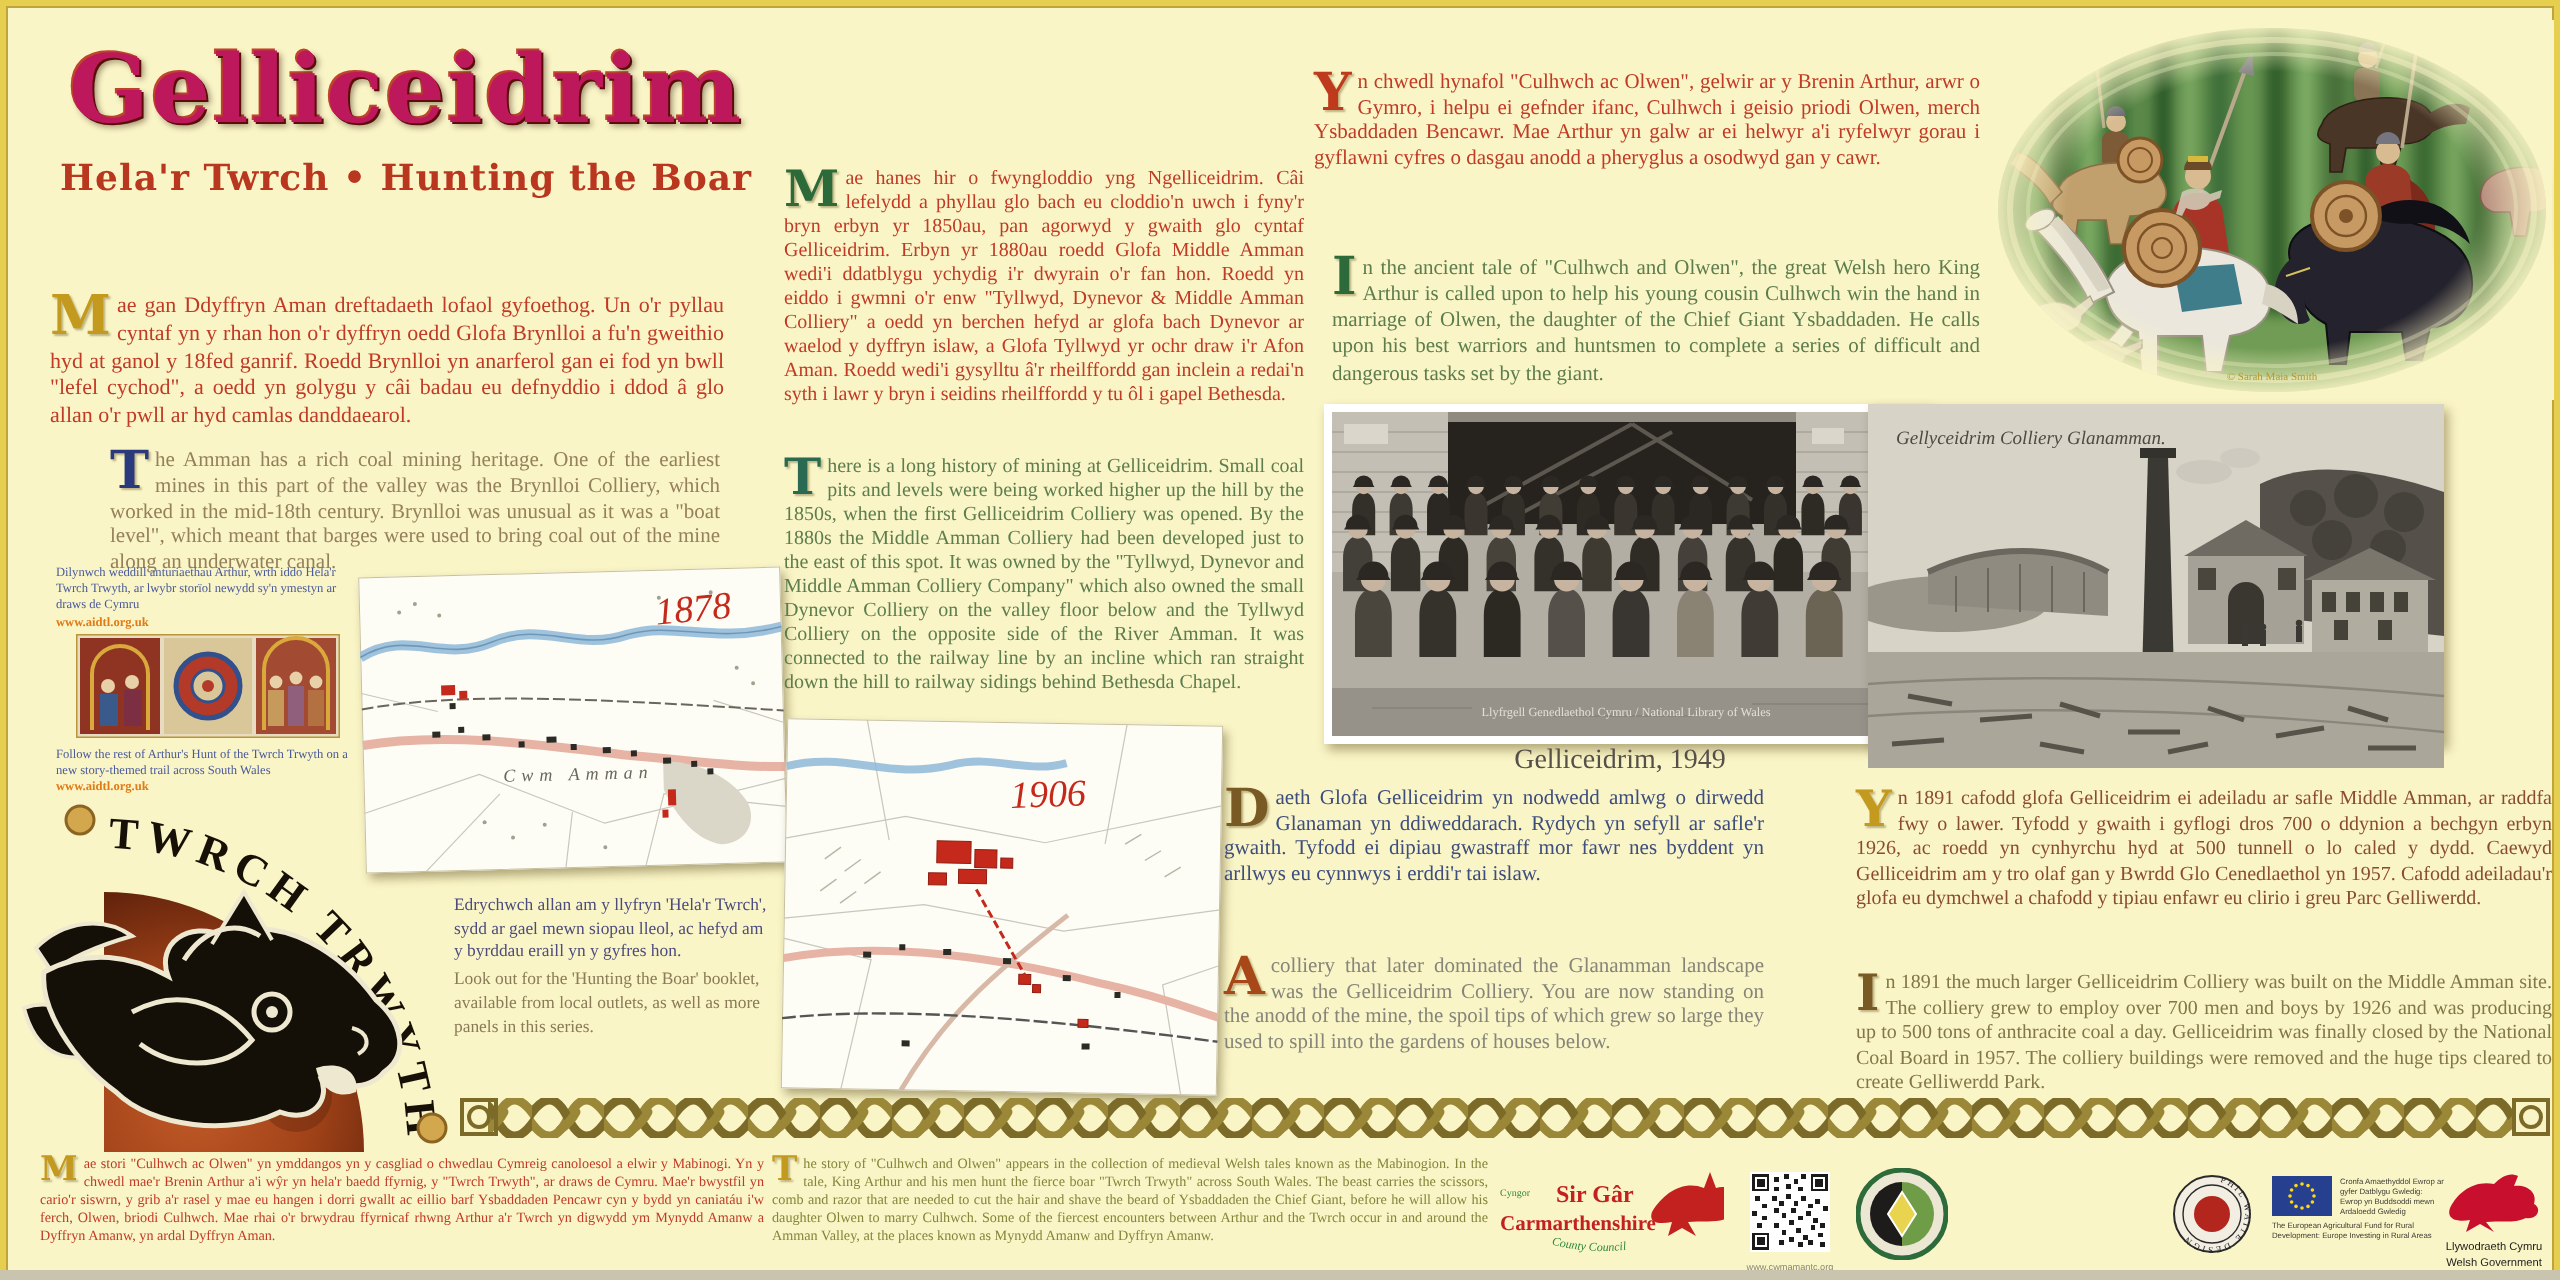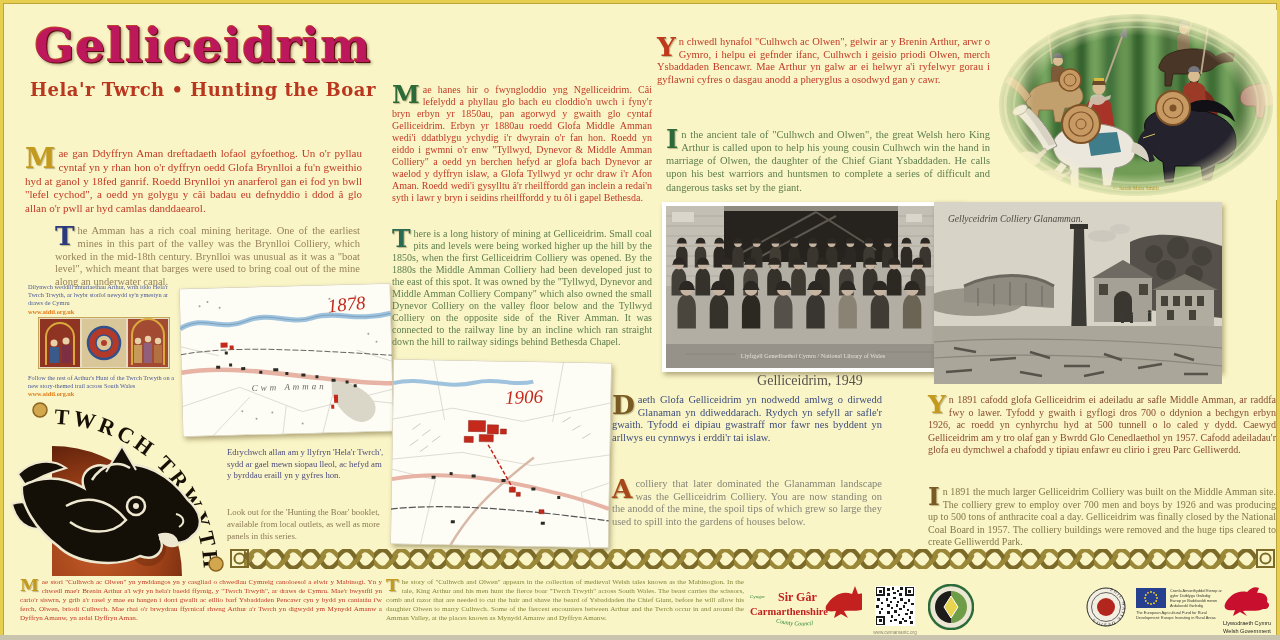--- a/index.html
+++ b/index.html
@@ -220,21 +220,21 @@
       <circle cx="128" cy="118" r="3" fill="#efe8d0"></circle>
       <path d="M58,118 C80,106 102,112 118,132 C104,148 78,146 62,134" fill="none" stroke="#efe8d0" stroke-width="2.5"></path>
       <path d="M150,146 c12,-4 22,2 20,12 c-10,4 -18,-2 -20,-12 Z" fill="#efe8d0"></path>
       <path d="M168,126 c8,2 10,9 3,13" stroke="#efe8d0" stroke-width="2" fill="none"></path>
       <path d="M84,92 c10,-16 26,-20 38,-12" stroke="#efe8d0" stroke-width="2.5" fill="none"></path>
     </g>
   </svg>
 
   <div class="smallblock" style="left:227px;top:447px;width:160px;font-size:8.7px;line-height:1.35">
     <div class="c-slate">Edrychwch allan am y llyfryn 'Hela'r Twrch', sydd ar gael mewn siopau lleol, ac hefyd am y byrddau eraill yn y gyfres hon.</div>
-    <div class="c-brownish" style="margin-top:25px">Look out for the 'Hunting the Boar' booklet, available from local outlets, as well as more panels in this series.</div>
+    <div class="c-brownish" style="margin-top:2px">Look out for the 'Hunting the Boar' booklet, available from local outlets, as well as more panels in this series.</div>
   </div>
 
   <div class="para c-red" style="left:657px;top:36px;width:333px;font-size:10.5px;line-height:1.2">
     <span class="cap d-red">Y</span><span>n chwedl hynafol "Culhwch ac Olwen", gelwir ar y Brenin Arthur, arwr o Gymro, i helpu ei gefnder ifanc, Culhwch i geisio priodi Olwen, merch Ysbaddaden Bencawr. Mae Arthur yn galw ar ei helwyr a'i ryfelwyr gorau i gyflawni cyfres o dasgau anodd a pheryglus a osodwyd gan y cawr.</span>
   </div>
   <div class="para c-green" style="left:666px;top:128px;width:324px;font-size:10.5px;line-height:1.25">
     <span class="cap d-green">I</span><span>n the ancient tale of "Culhwch and Olwen", the great Welsh hero King Arthur is called upon to help his young cousin Culhwch win the hand in marriage of Olwen, the daughter of the Chief Giant Ysbaddaden. He calls upon his best warriors and huntsmen to complete a series of difficult and dangerous tasks set by the giant.</span>
   </div>
 
   <svg style="position:absolute;left:995px;top:10px" width="282" height="190" viewBox="0 0 282 190">

